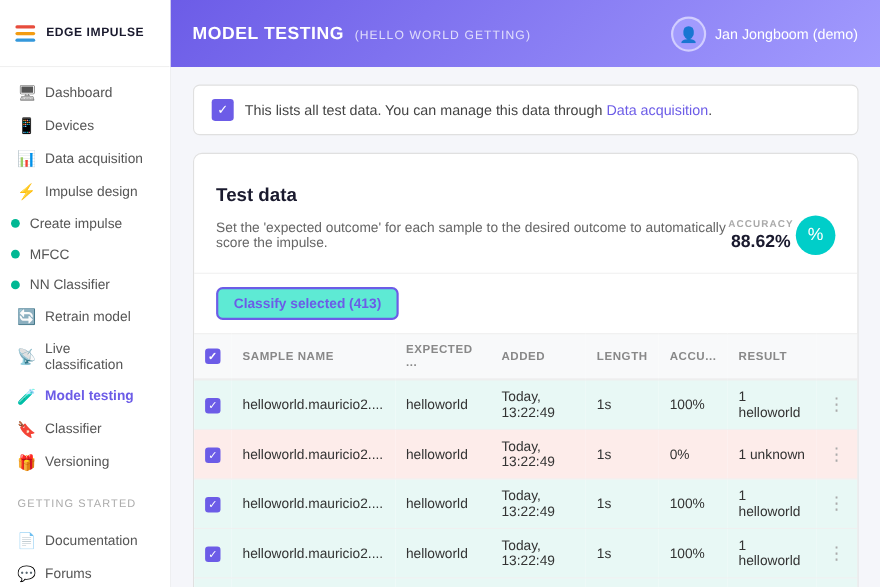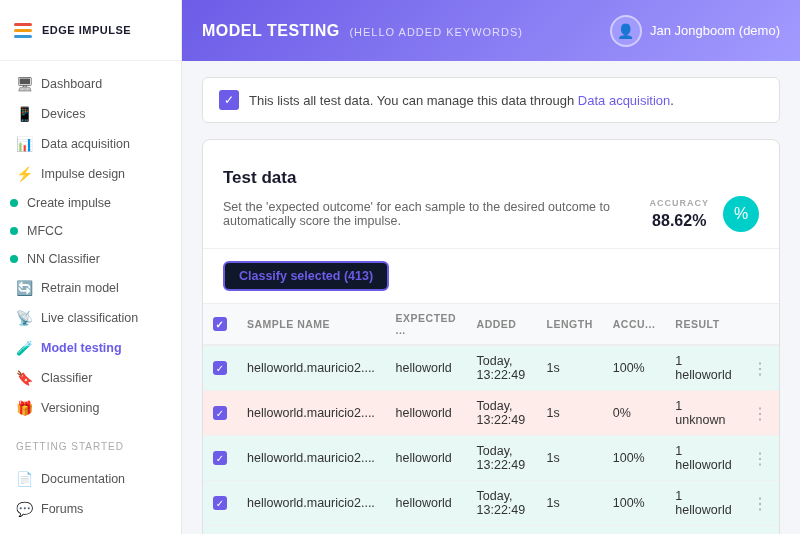--- a/index.html
+++ b/index.html
@@ -1,20 +1,20 @@
 <!DOCTYPE html>
 <html><head>
   <meta charset="utf-8">
   <style>
     * { box-sizing: border-box; margin: 0; padding: 0; }
     body { font-family: 'Segoe UI', Arial, sans-serif; font-size: 13px; background: #f5f6fa; display: flex; height: 534px; overflow: hidden; }
 
     
     #sidebar {
-      width: 182px;
+      width: 155px;
       background: #fff;
       border-right: 1px solid #e8e8e8;
       display: flex;
       flex-direction: column;
       flex-shrink: 0;
       overflow-y: auto;
     }
     #logo-area {
       padding: 16px 14px;
       display: flex;
@@ -194,25 +194,25 @@
     .accuracy-icon {
       width: 36px; height: 36px; border-radius: 50%;
       background: #00cec9;
       display: flex; align-items: center; justify-content: center;
       color: #fff;
       font-size: 16px;
     }
     .accuracy-row {
       display: flex;
       align-items: center;
-      gap: 14px;
+      gap: 2px;
     }
 
     .classify-btn {
-      background: #0f172a;
+      background: #5eead4;
       border: 2px solid #6c5ce7;
       color: #6c5ce7;
       padding: 6px 14px;
       border-radius: 6px;
       font-size: 12.5px;
       font-weight: 600;
       cursor: pointer;
       margin: 12px 20px;
       display: inline-block;
     }
@@ -336,21 +336,21 @@
       <span>Forums</span>
     </div>
   </div>
 </nav>
 
 <div id="main">
 
   <header id="header">
     <div>
       <span class="header-title">MODEL TESTING</span>
-      <span class="header-subtitle">(HELLO ADDED KEYWORDS)</span>
+      <span class="header-subtitle">(HELLO WORLD GETTING)</span>
     </div>
     <div class="user-info">
       <div class="user-avatar">👤</div>
       <span>Jan Jongboom (demo)</span>
     </div>
   </header>
 
   <div id="content">
 
     <div class="info-banner">

